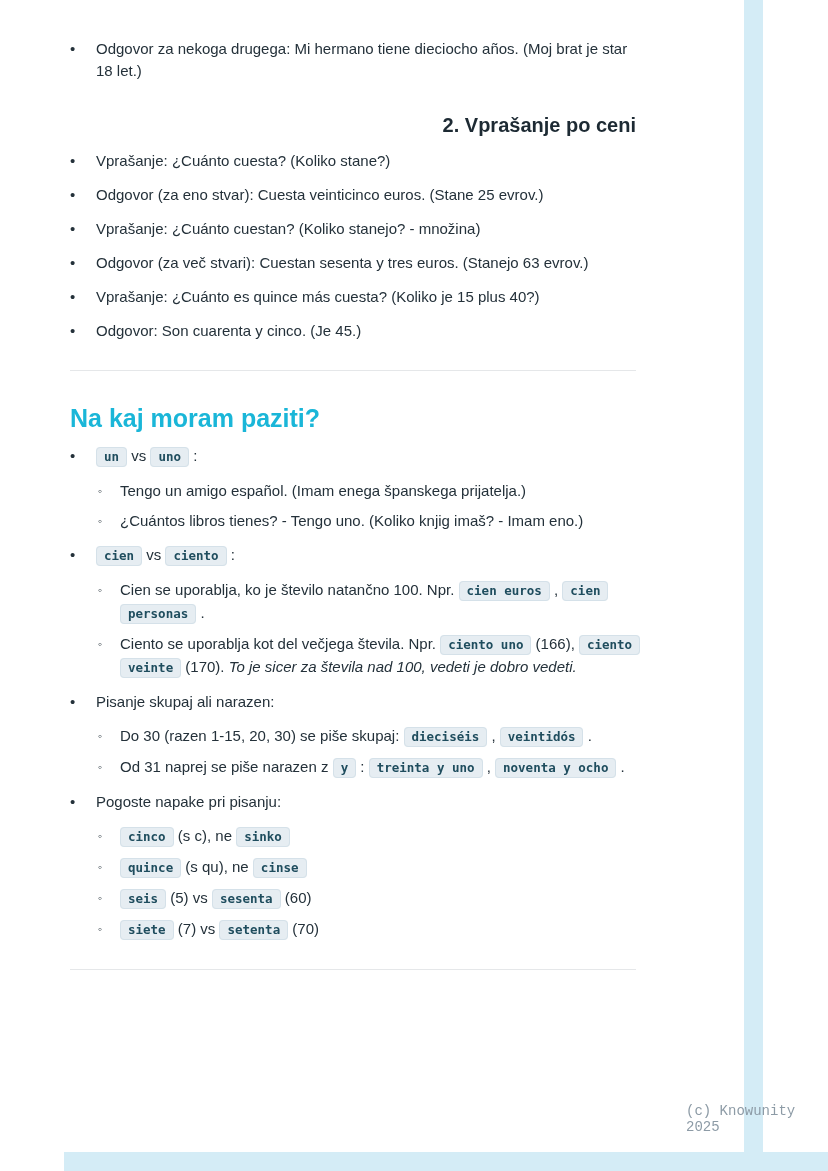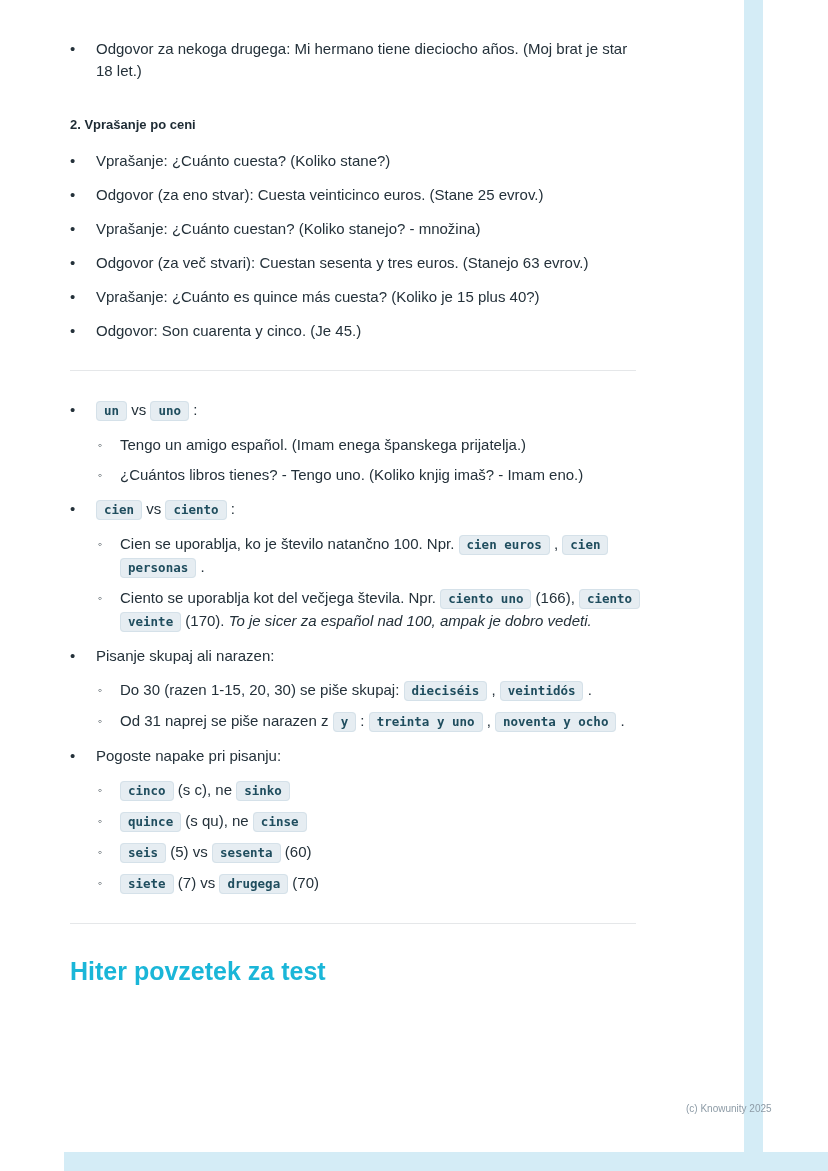--- a/index.html
+++ b/index.html
@@ -19,35 +19,35 @@
     font-family:"Liberation Sans", sans-serif;
     color:var(--text);
   }
   .content{position:absolute;left:70px;top:26px;width:566px;font-size:15px;}
   .row{display:flex;line-height:22px;}
   .b1{margin:12px 0;}
   .b2{margin:8px 0 8px 28px;}
   .marker{flex:none;width:26px;color:var(--text);}
   .b2 .marker{width:22px;font-size:12px;line-height:22px;}
   .txt{flex:1;min-width:0;}
-  .h3{font-weight:700;font-size:13px;line-height:22px;margin:32px 0 14px;color:#1d2a33;}
+  .h3{font-weight:700;font-size:20px;line-height:22px;margin:32px 0 14px;color:#1d2a33;text-align:right;}
   .h2{font-weight:700;font-size:25px;line-height:30px;color:var(--accent);margin:32px 0 8px;}
   .rule{border:none;border-top:1px solid var(--rule);margin:28px 0;height:0;}
   .code{
     font-family:"DejaVu Sans Mono", monospace;
     font-size:12.5px;font-weight:700;color:var(--chip-text);
     background:var(--chip-bg);border:1px solid var(--chip-border);
     border-radius:4px;padding:1px 7px 2px;
     box-decoration-break:clone;-webkit-box-decoration-break:clone;
   }
   .bold{font-weight:400;}
   .ital{font-style:italic;}
   .edge-strip{position:absolute;left:744px;top:0;width:19px;height:1171px;background:var(--strip);}
   .bottom-strip{position:absolute;left:64px;top:1152px;width:764px;height:19px;background:var(--strip);}
-  .watermark{position:absolute;left:686px;top:1103px;font-size:10px;color:var(--watermark);z-index:3;}
+  .watermark{position:absolute;left:686px;top:1103px;font-size:14px;color:var(--watermark);z-index:3;font-family:Liberation Mono, monospace;}
 </style>
 </head>
 <body>
 
 <main>
   <div id="content" class="content">
       <div class="row b1">
         <span class="marker">•</span>
         <span class="txt"><span>Odgovor za nekoga drugega: Mi hermano tiene </span><span class="bold">dieciocho</span><span> años. (Moj brat je star 18 let.)</span></span>
       </div>
@@ -70,20 +70,21 @@
       </div>
       <div class="row b1">
         <span class="marker">•</span>
         <span class="txt"><span>Vprašanje: ¿Cuánto es </span><span class="bold">quince</span><span> más </span><span class="bold">cuesta</span><span>? (Koliko je 15 plus 40?)</span></span>
       </div>
       <div class="row b1">
         <span class="marker">•</span>
         <span class="txt"><span>Odgovor: Son </span><span class="bold">cuarenta y cinco</span><span>. (Je 45.)</span></span>
       </div>
       <div class="rule"></div>
+      <div class="h2">Na kaj moram paziti?</div>
       <div class="row b1">
         <span class="marker">•</span>
         <span class="txt"><span class="code">un</span><span> </span><span class="bold">vs</span><span> </span><span class="code">uno</span><span> :</span></span>
       </div>
       <div class="row b2">
         <span class="marker">◦</span>
         <span class="txt"><span>Tengo </span><span class="bold">un</span><span> amigo español. (Imam enega španskega prijatelja.)</span></span>
       </div>
       <div class="row b2">
         <span class="marker">◦</span>
@@ -92,21 +93,21 @@
       <div class="row b1">
         <span class="marker">•</span>
         <span class="txt"><span class="code">cien</span><span> </span><span class="bold">vs</span><span> </span><span class="code">ciento</span><span> :</span></span>
       </div>
       <div class="row b2">
         <span class="marker">◦</span>
         <span class="txt"><span class="bold">Cien</span><span> se uporablja, ko je število natančno 100. Npr. </span><span class="code">cien euros</span><span> , </span><span class="code">cien personas</span><span> .</span></span>
       </div>
       <div class="row b2">
         <span class="marker">◦</span>
-        <span class="txt"><span class="bold">Ciento</span><span> se uporablja kot del večjega števila. Npr. </span><span class="code">ciento uno</span><span> (166), </span><span class="code">ciento veinte</span><span> (170). </span><span class="ital">To je sicer za español nad 100, ampak je dobro vedeti.</span></span>
+        <span class="txt"><span class="bold">Ciento</span><span> se uporablja kot del večjega števila. Npr. </span><span class="code">ciento uno</span><span> (166), </span><span class="code">ciento veinte</span><span> (170). </span><span class="ital">To je sicer za števila nad 100, vedeti je dobro vedeti.</span></span>
       </div>
       <div class="row b1">
         <span class="marker">•</span>
         <span class="txt"><span class="bold">Pisanje skupaj ali narazen</span><span>:</span></span>
       </div>
       <div class="row b2">
         <span class="marker">◦</span>
         <span class="txt"><span>Do 30 (razen 1-15, 20, 30) se piše skupaj: </span><span class="code">dieciséis</span><span> , </span><span class="code">veintidós</span><span> .</span></span>
       </div>
       <div class="row b2">
@@ -124,21 +125,20 @@
       <div class="row b2">
         <span class="marker">◦</span>
         <span class="txt"><span class="code">quince</span><span> (s qu), ne </span><span class="code">cinse</span></span>
       </div>
       <div class="row b2">
         <span class="marker">◦</span>
         <span class="txt"><span class="code">seis</span><span> (5) vs </span><span class="code">sesenta</span><span> (60)</span></span>
       </div>
       <div class="row b2">
         <span class="marker">◦</span>
-        <span class="txt"><span class="code">siete</span><span> (7) vs </span><span class="code">drugega</span><span> (70)</span></span>
+        <span class="txt"><span class="code">siete</span><span> (7) vs </span><span class="code">setenta</span><span> (70)</span></span>
       </div>
       <div class="rule"></div>
-      <div class="h2">Hiter povzetek za test</div>
     </div>
   <div class="edge-strip"></div>
   <div class="bottom-strip"></div>
   <div class="watermark">(c) Knowunity 2025</div>
 </main>
 
 </body></html>

